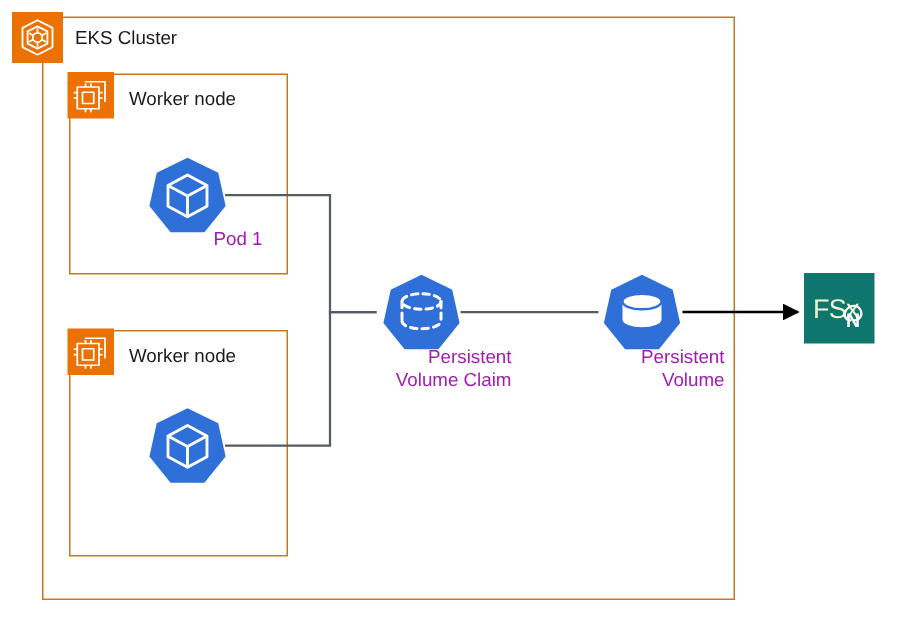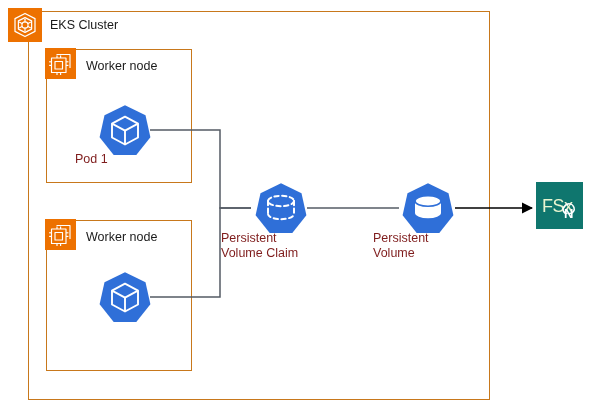--- a/index.html
+++ b/index.html
@@ -66,22 +66,22 @@
   .k8s-node svg { display: block; width: 56px; height: 56px; }
 
   #pod1-icon { left: 97px; top: 102px; }
   #pod2-icon { left: 97px; top: 269px; }
   #pvc-icon  { left: 253px; top: 180px; }
   #pv-icon   { left: 400px; top: 180px; }
 
   .node-label {
     position: absolute;
     font-size: 12.5px;
-    color: #7f1d1d;
-    text-align: left;
+    color: #a21caf;
+    text-align: right;
     line-height: 15px;
     white-space: pre-line;
   }
   #pod1-label { left: 75px; top: 152px; width: 100px; }
   #pod2-label { left: 75px; top: 319px; width: 100px; }
   #pvc-label  { left: 221px; top: 231px; width: 120px; }
   #pv-label   { left: 373px; top: 231px; width: 110px; }
 
   
   #fsx-icon {

